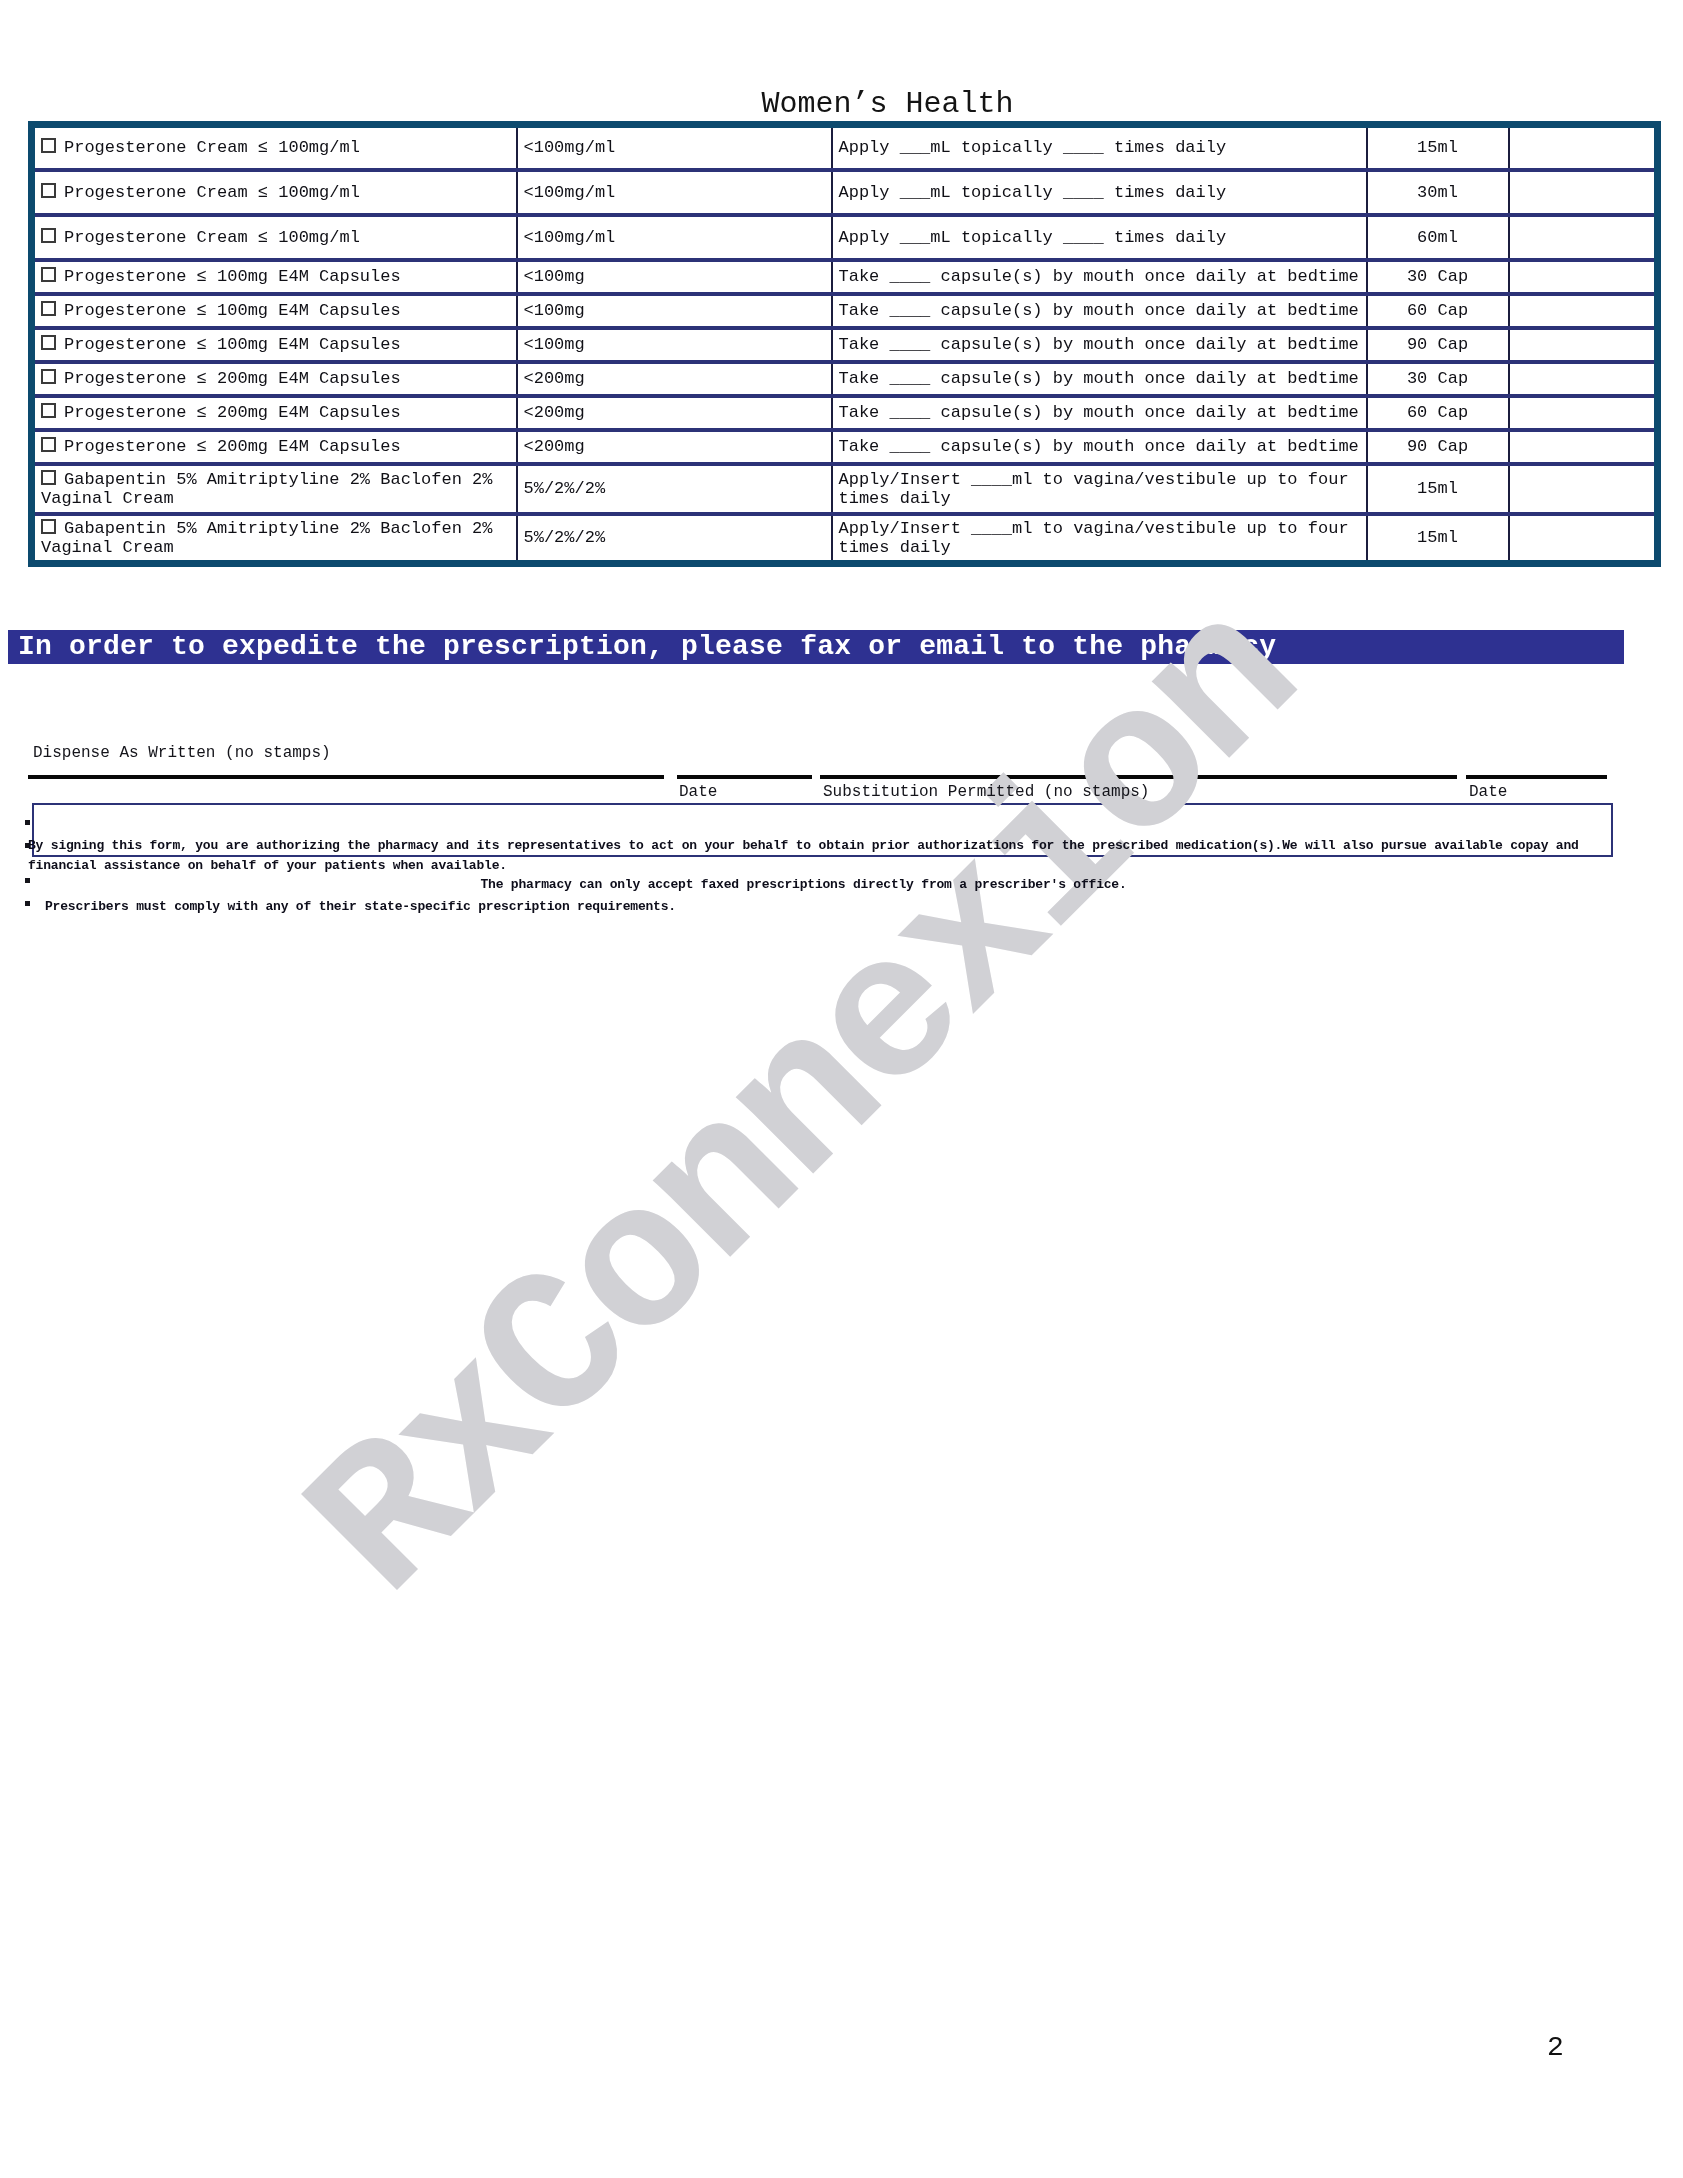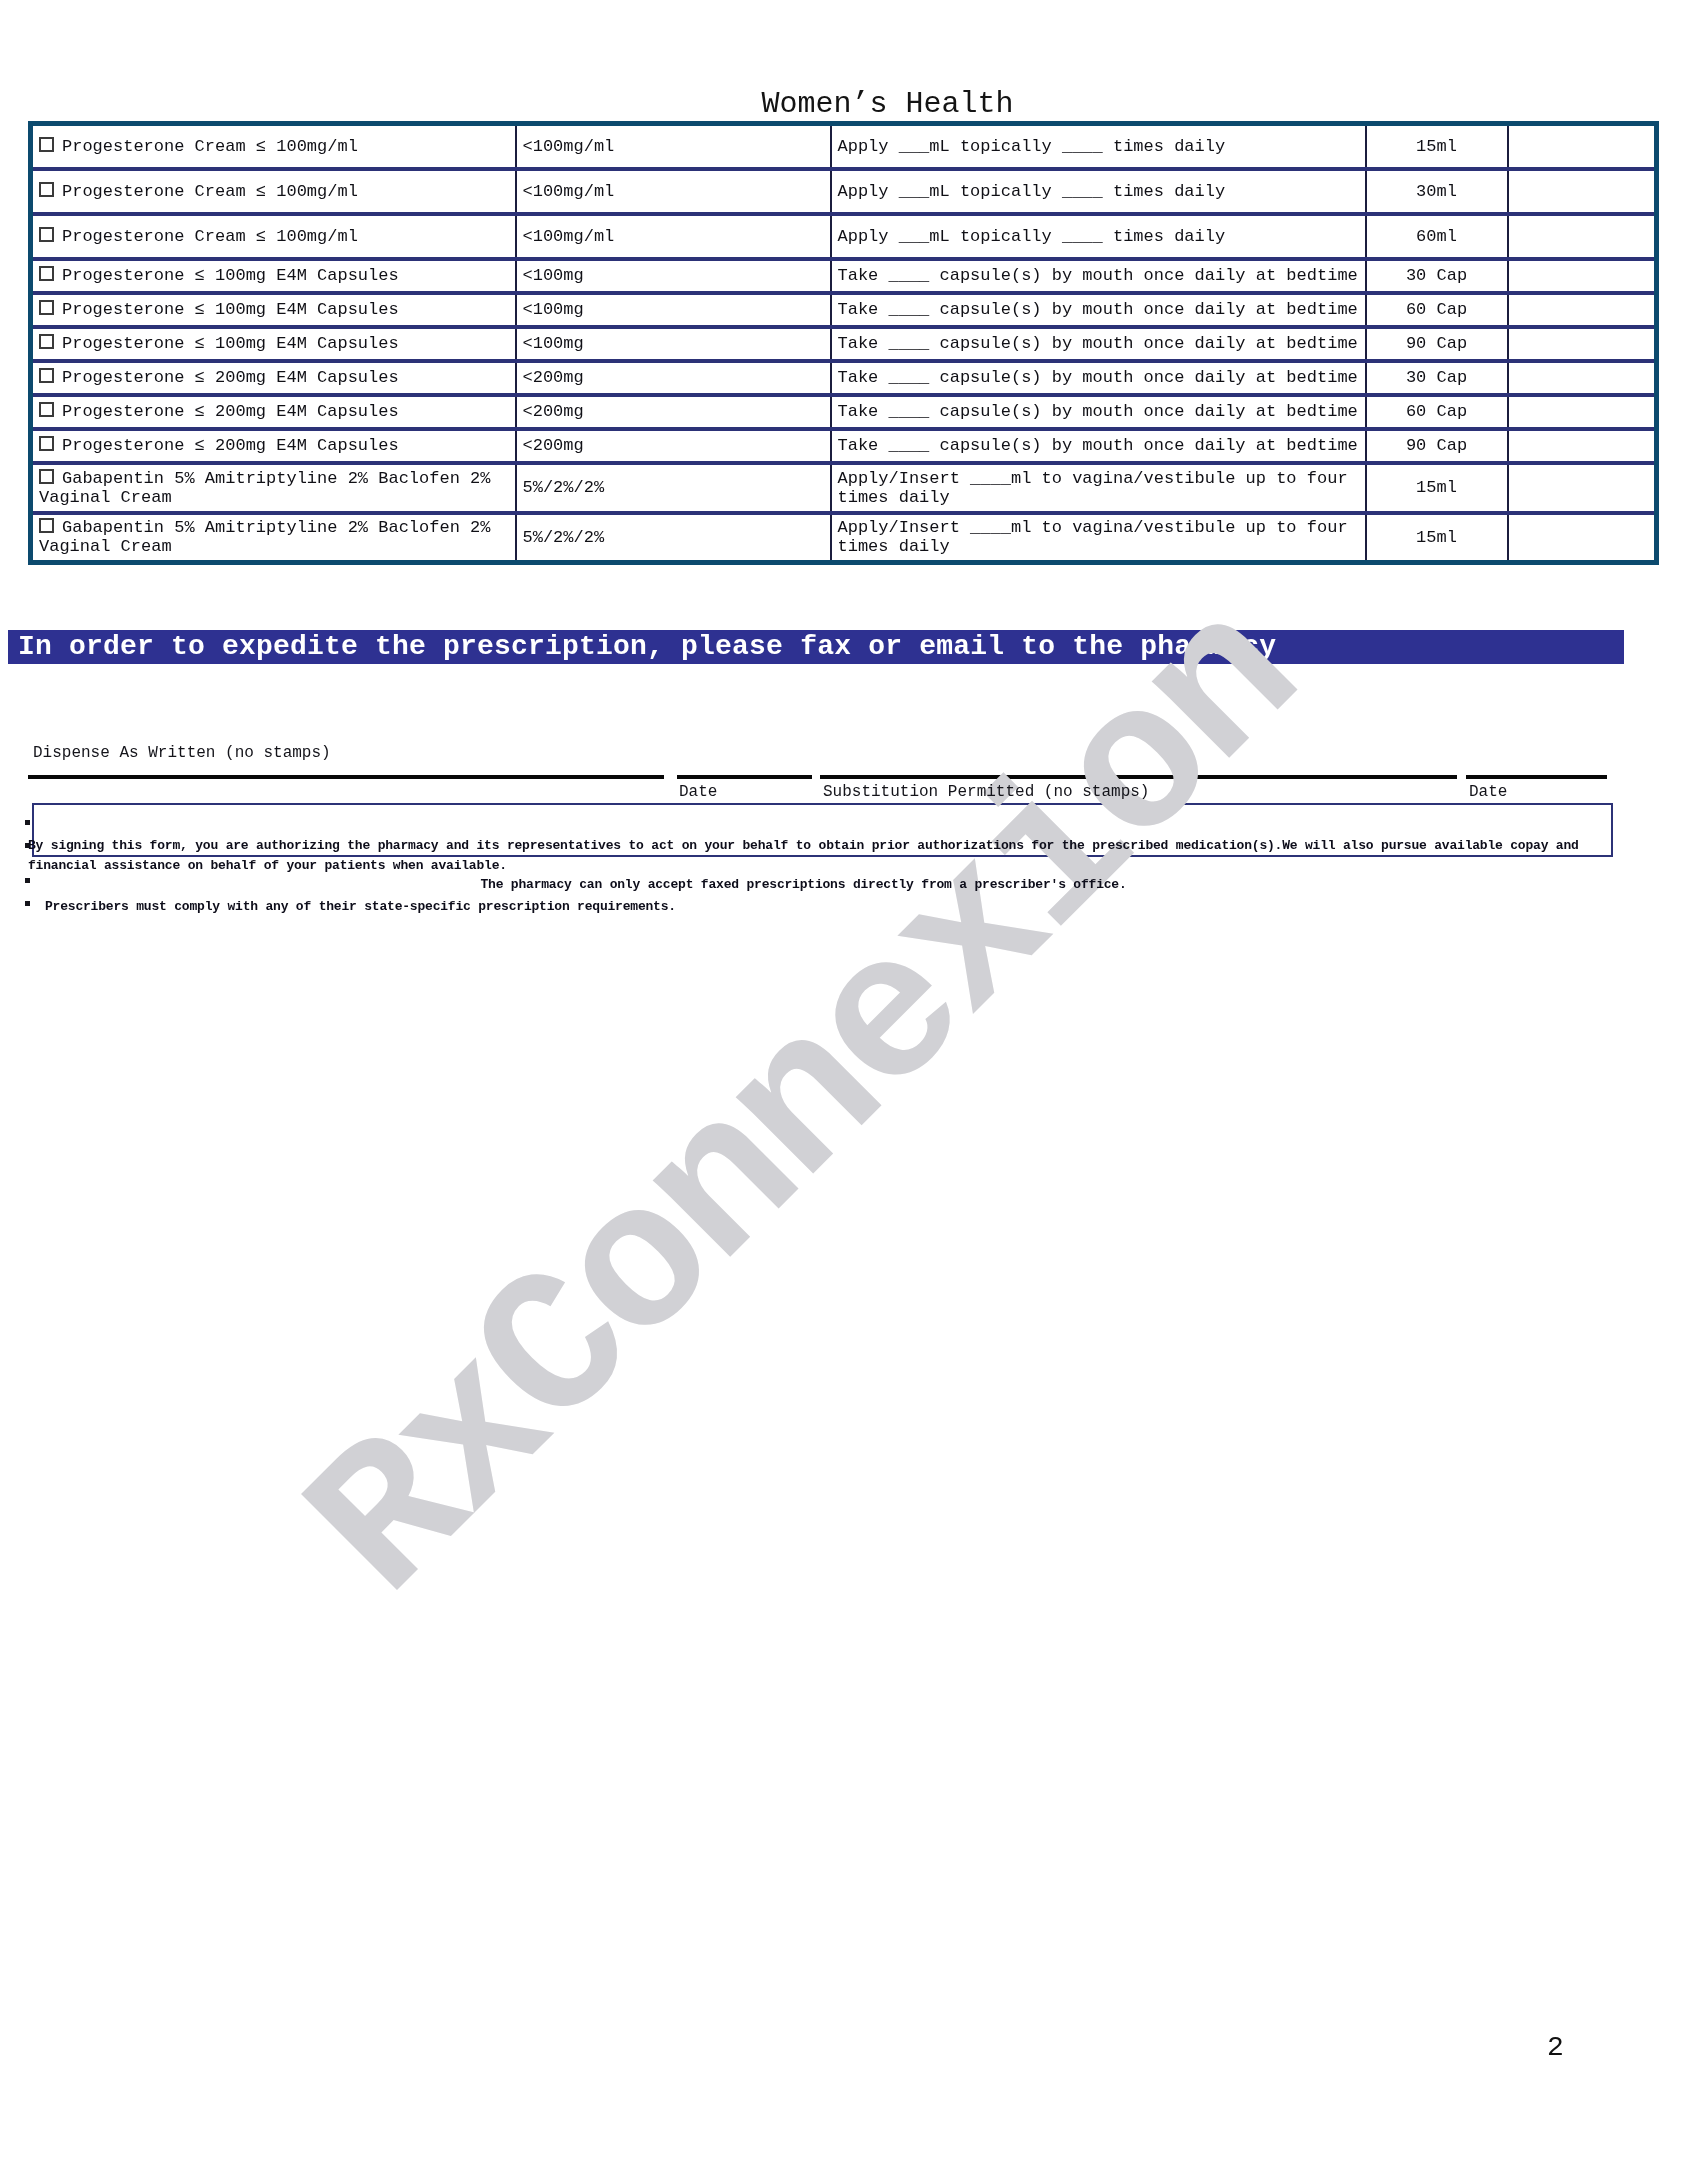--- a/index.html
+++ b/index.html
@@ -12,21 +12,21 @@
   .title {
     position:absolute; top:87px; left:0; width:1683px; text-align:center;
     transform:translateX(46px); font-size:30px; font-weight:400; color:#141414;
     z-index:2;
   }
 
   
   .rx-table-wrap { position:absolute; left:28px; top:121px; z-index:2; }
   table.rx {
     border-collapse:collapse; table-layout:fixed; width:1626px;
-    border:5px solid #0c4a6e;
+    border:7px solid #0c4a6e;
   }
   table.rx td {
     border-left:2px solid #1b1d3e; border-right:2px solid #1b1d3e;
     border-top:4px solid #2c3277; border-bottom:4px solid #2c3277;
     font-size:17px; color:#101016; padding:2px 6px; vertical-align:middle;
     overflow:hidden;
   }
   tr.row-tall  { height:45px; }
   tr.row-med   { height:34px; }
   tr.row-two   { height:50px; }

